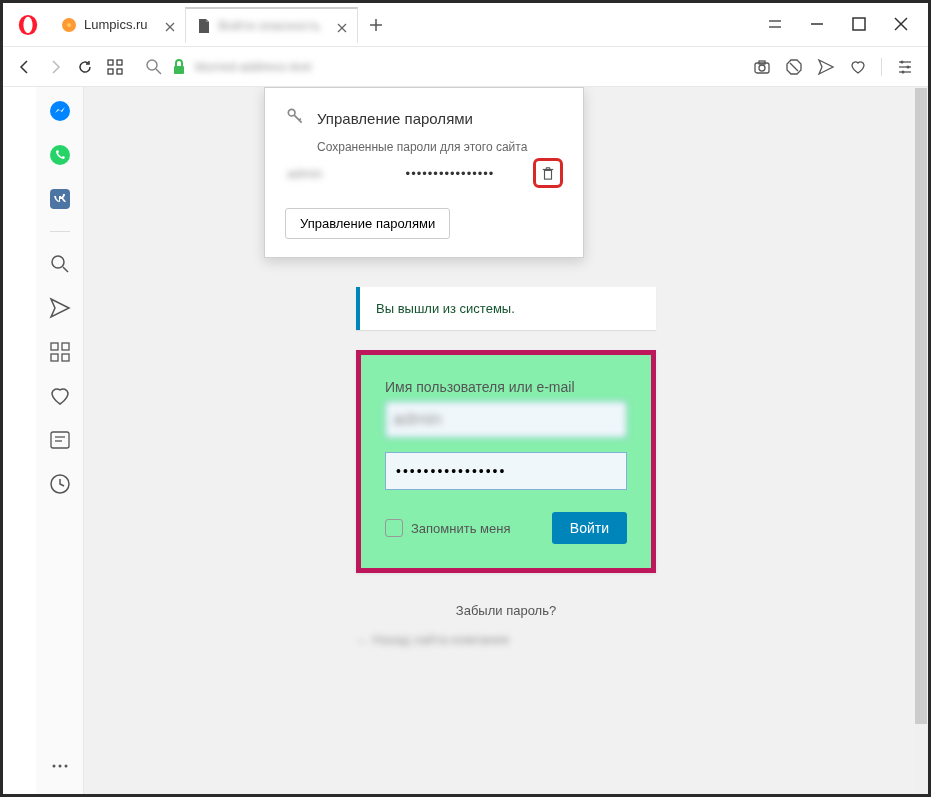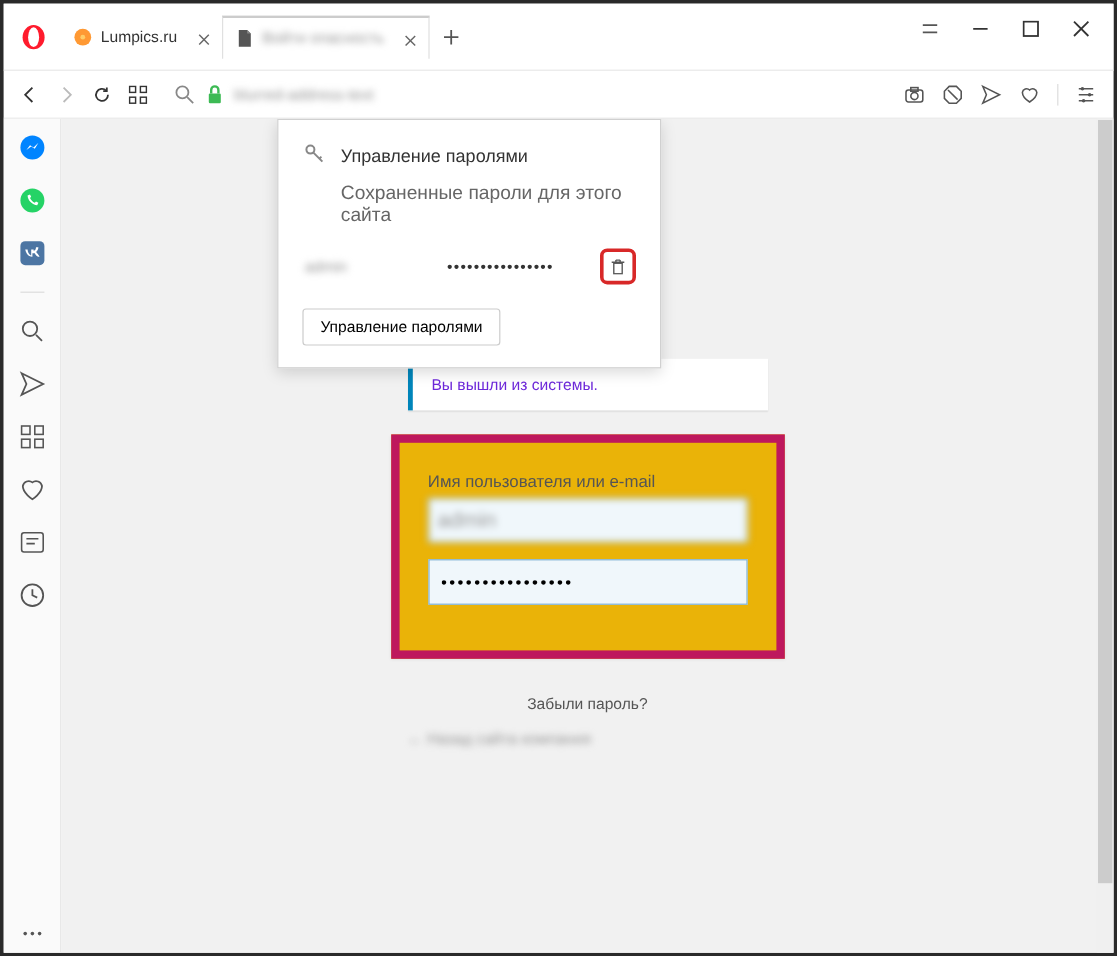--- a/index.html
+++ b/index.html
@@ -1,63 +1,63 @@
 <!DOCTYPE html>
 <html><head>
   <meta charset="utf-8">
   <style>
     * { margin: 0; padding: 0; box-sizing: border-box; font-family: -apple-system, BlinkMacSystemFont, "Segoe UI", Arial, sans-serif; }
     body { width: 931px; height: 797px; background: #fff; border: 3px solid #2a2a2a; position: relative; overflow: hidden; }
     
     .window-controls { position: absolute; top: 0; right: 0; display: flex; gap: 24px; padding: 12px 18px; z-index: 100; }
     .window-controls svg { width: 14px; height: 14px; }
     
-    .browser-top { display: flex; align-items: center; height: 56px; background: #fff; border-bottom: 1px solid #e8e8e8; padding-left: 14px; }
+    .browser-top { display: flex; align-items: center; height: 44px; background: #fff; border-bottom: 1px solid #e8e8e8; padding-left: 14px; }
     .opera-logo { width: 22px; height: 22px; margin-right: 12px; }
     
     .tabs { display: flex; align-items: center; height: 44px; }
     .tab { display: flex; align-items: center; padding: 0 10px; height: 36px; font-size: 13px; color: #333; gap: 7px; }
     .tab.inactive { background: #fff; }
     .tab.active { background: #fff; border-top: 2px solid #ccc; border-right: 1px solid #e0e0e0; border-left: 1px solid #e0e0e0; }
     .tab-favicon { width: 16px; height: 16px; display: flex; align-items: center; justify-content: center; }
     .tab-close { width: 10px; height: 10px; margin-left: 10px; cursor: pointer; }
     .tab-close svg { width: 10px; height: 10px; }
     .add-tab { width: 28px; height: 28px; display: flex; align-items: center; justify-content: center; cursor: pointer; margin-left: 4px; }
     
     .toolbar { display: flex; align-items: center; height: 40px; padding: 0 14px; border-bottom: 1px solid #e8e8e8; gap: 12px; }
     .nav-buttons { display: flex; gap: 14px; align-items: center; }
     .nav-btn { width: 16px; height: 16px; display: flex; align-items: center; justify-content: center; cursor: pointer; }
     .addr-area { display: flex; align-items: center; gap: 7px; margin-left: 10px; }
     .addr-icon { width: 18px; height: 18px; display: flex; align-items: center; justify-content: center; }
     .addr-text { color: #999; filter: blur(3px); font-size: 13px; }
     .toolbar-right { margin-left: auto; display: flex; gap: 14px; align-items: center; }
     .tb-icon { width: 18px; height: 18px; display: flex; align-items: center; justify-content: center; cursor: pointer; }
     
-    .main-area { display: flex; height: calc(100% - 84px); }
+    .main-area { display: flex; height: calc(100% - 84px); padding-left: 33px; }
     .sidebar { width: 48px; background: #fafafa; border-right: 1px solid #e8e8e8; display: flex; flex-direction: column; align-items: center; padding-top: 12px; gap: 20px; }
     .sidebar-icon { width: 24px; height: 24px; display: flex; align-items: center; justify-content: center; cursor: pointer; }
     .sidebar-bottom { margin-top: auto; margin-bottom: 16px; }
     
     .content { flex: 1; background: #f1f1f1; position: relative; overflow: hidden; }
     .content-scroll { position: absolute; right: 0; top: 0; width: 14px; height: 100%; background: #f0f0f0; }
     .content-scroll-thumb { width: 12px; height: 90%; background: #ccc; margin: 1px; }
     
     .popup { position: absolute; top: 0; left: 180px; width: 320px; background: #fff; border: 1px solid #d0d0d0; box-shadow: 0 4px 12px rgba(0,0,0,0.15); z-index: 50; padding: 18px 20px; }
     .popup-header { display: flex; align-items: center; gap: 12px; margin-bottom: 10px; }
     .popup-title { font-size: 15px; color: #333; }
-    .popup-subtitle { font-size: 16px; color: #666; margin-bottom: 18px; margin-left: 32px; }
+    .popup-subtitle { font-size: 12px; color: #666; margin-bottom: 4px; margin-left: 32px; }
     .popup-row { display: flex; align-items: center; margin-bottom: 20px; padding-left: 2px; }
     .popup-user { color: #999; filter: blur(3px); font-size: 13px; width: 80px; }
     .popup-pass { font-size: 13px; letter-spacing: 1px; color: #333; flex: 1; text-align: center; }
     .popup-delete { width: 30px; height: 30px; border: 3px solid #d82828; border-radius: 6px; display: flex; align-items: center; justify-content: center; cursor: pointer; }
     .popup-manage { border: 1px solid #ccc; background: #fff; padding: 7px 14px; font-size: 13px; cursor: pointer; border-radius: 3px; }
     
     .login-area { padding-top: 200px; display: flex; flex-direction: column; align-items: center; }
-    .alert-box { width: 300px; background: #fff; border-left: 4px solid #0085ba; padding: 14px 16px; font-size: 13px; color: #6d28d9; margin-bottom: 20px; box-shadow: 0 1px 1px rgba(0,0,0,0.08); }
-    .login-form { width: 328px; background: #eab308; padding: 24px; border: 7px solid #be185d; box-shadow: 0 1px 3px rgba(0,0,0,0.08); }
+    .alert-box { width: 300px; background: #fff; border-left: 4px solid #0085ba; padding: 14px 16px; font-size: 13px; color: #14532d; margin-bottom: 20px; box-shadow: 0 1px 1px rgba(0,0,0,0.08); }
+    .login-form { width: 300px; background: #86efac; padding: 24px; border: 5px solid #be185d; box-shadow: 0 1px 3px rgba(0,0,0,0.08); }
     .form-label { font-size: 14px; color: #555; margin-bottom: 6px; display: block; }
     .form-input { width: 100%; padding: 7px; border: 1px solid #7fb2d4; background: #f0f7fb; font-size: 18px; margin-bottom: 14px; }
     .form-input.blurred { color: #999; filter: blur(3px); }
     .form-input.pass { letter-spacing: 2px; font-size: 14px; padding: 10px; }
     .form-row { display: flex; align-items: center; justify-content: space-between; margin-top: 8px; }
     .remember { display: flex; align-items: center; gap: 8px; font-size: 13px; color: #555; }
     .checkbox { width: 18px; height: 18px; border: 1px solid #999; border-radius: 3px; }
     .login-btn { background: #0085ba; color: #fff; border: none; padding: 8px 18px; font-size: 14px; border-radius: 3px; cursor: pointer; }
     .forgot { margin-top: 30px; font-size: 13px; color: #555; width: 300px; text-align: center; }
     .forgot-blur { margin-top: 14px; font-size: 13px; color: #999; filter: blur(3px); width: 300px; text-align: left; }
@@ -318,18 +318,25 @@
       </div>
       <button class="popup-manage">Управление паролями</button>
     </div>
 
     <div class="login-area">
       <div class="alert-box">Вы вышли из системы.</div>
       <form class="login-form">
         <label class="form-label">Имя пользователя или e-mail</label>
         <input class="form-input blurred" value="admin" style="">
         <input class="form-input pass" value="••••••••••••••••" style="">
+        <div class="form-row">
+          <label class="remember">
+            <span class="checkbox"></span>
+            <span>Запомнить меня</span>
+          </label>
+          <button class="login-btn">Войти</button>
+        </div>
       </form>
       <div class="forgot">Забыли пароль?</div>
       <div class="forgot-blur">← Назад сайта компания</div>
     </div>
   </div>
 </div>
 
 </body></html>

